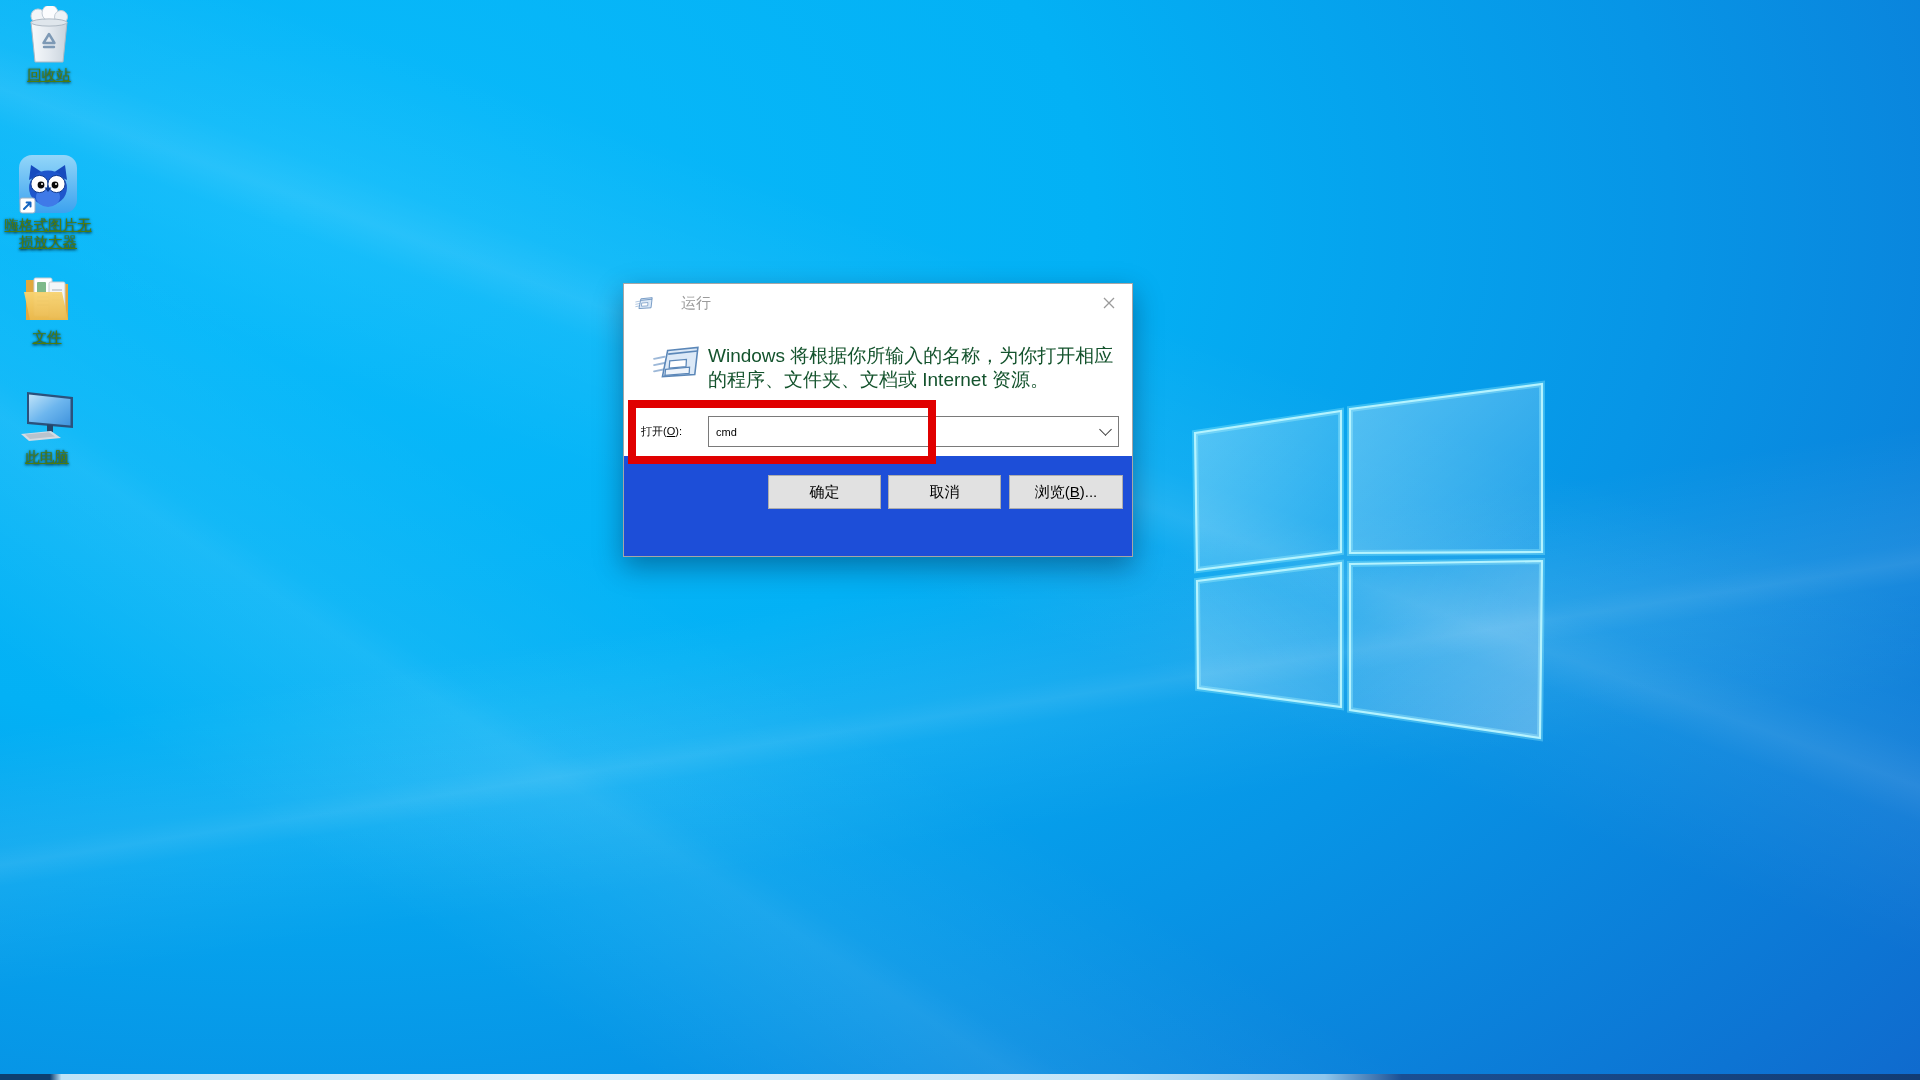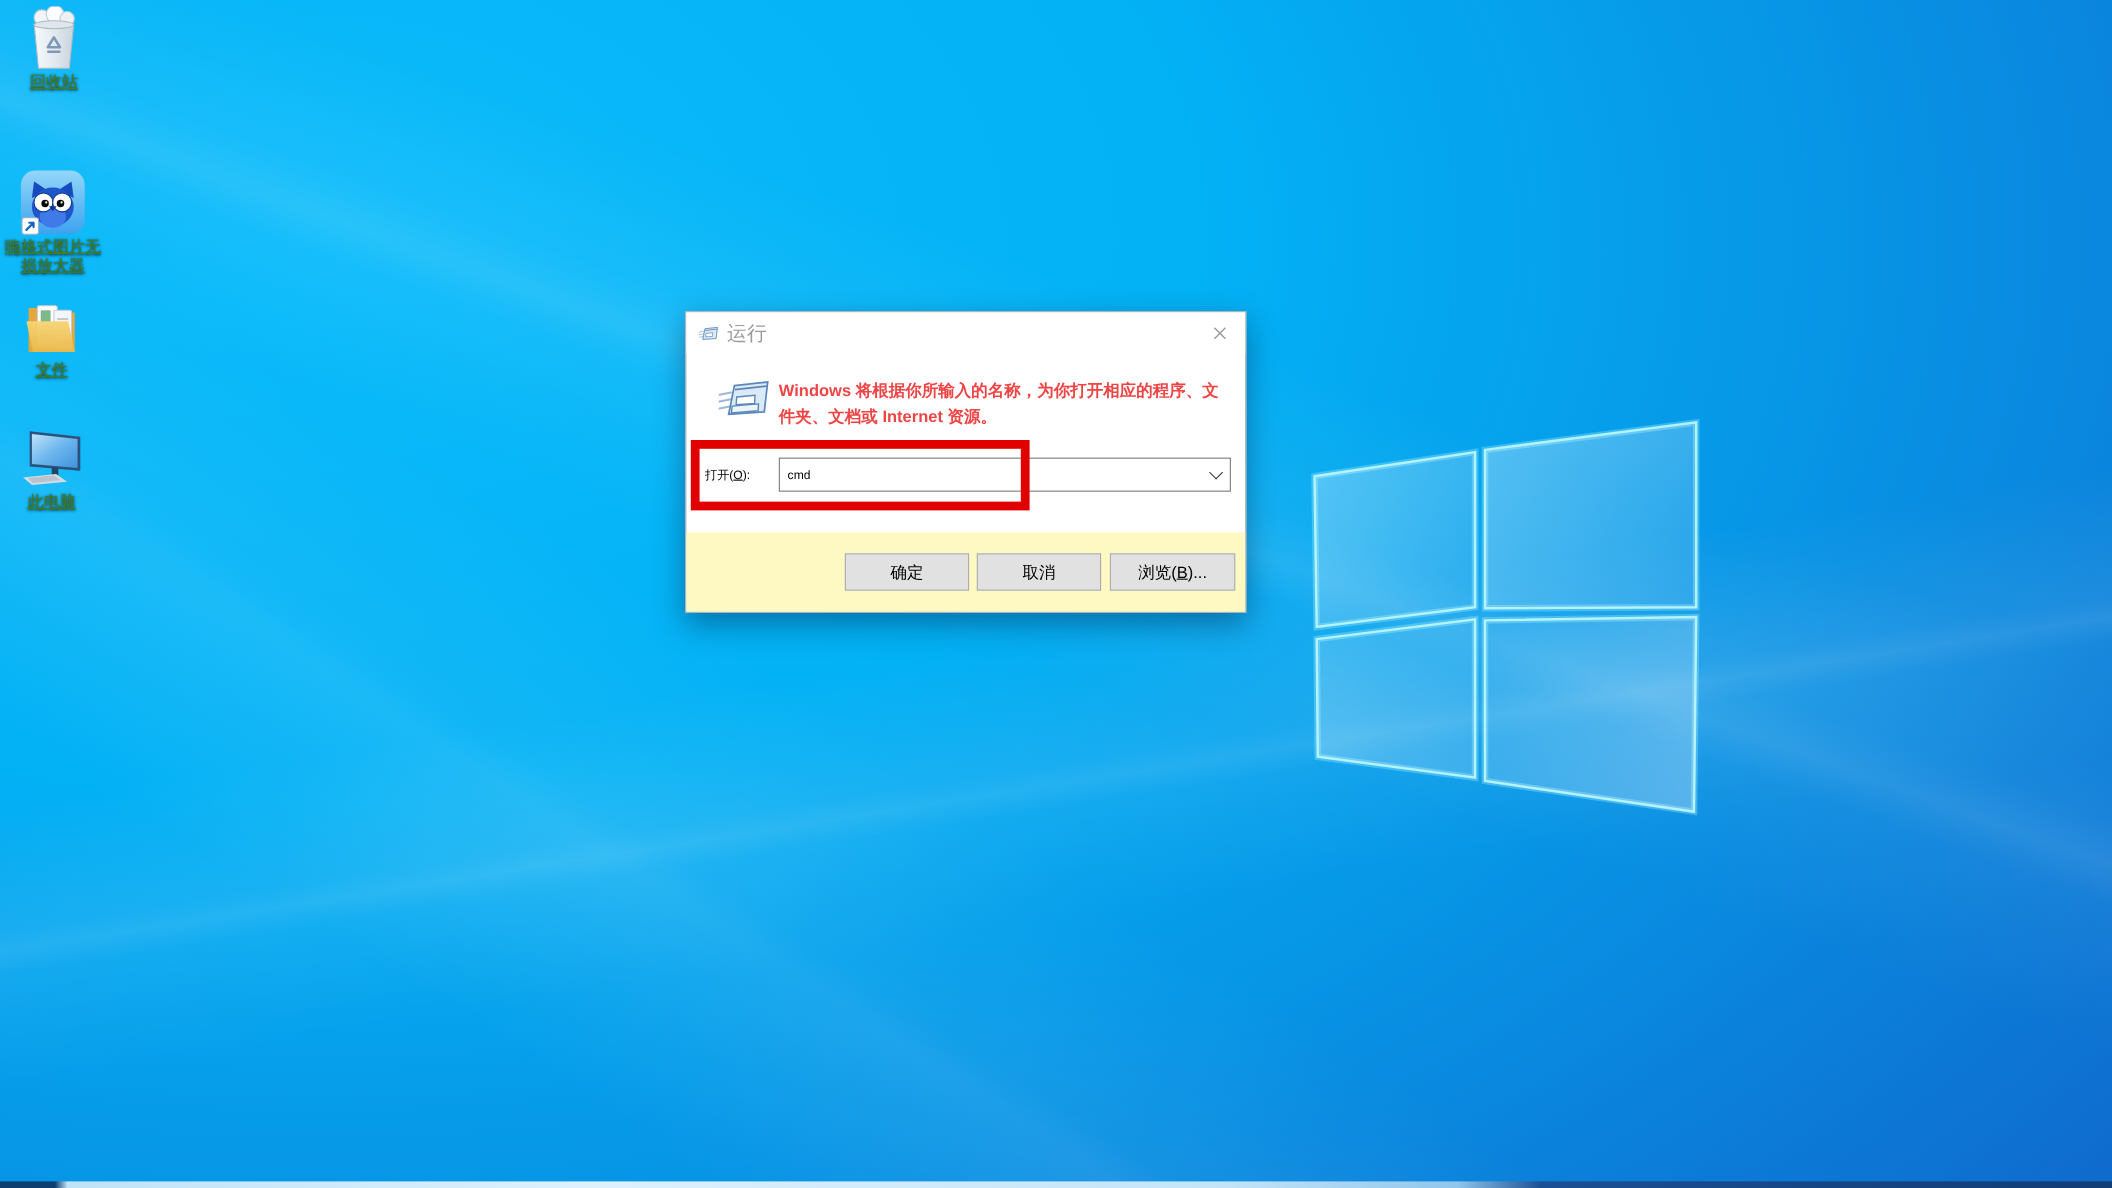--- a/index.html
+++ b/index.html
@@ -23,40 +23,40 @@
   .dicon .dlabel{margin-top:3px;font-size:14.5px;line-height:17px;color:#4d7c0f;
     text-shadow:0 1px 3px rgba(0,0,0,.65),0 0 2px rgba(0,0,0,.4);text-decoration:underline;}
   .dicon svg{display:block;margin:0 auto;}
   
   .run-dialog{position:absolute;left:623px;top:283px;width:510px;height:274px;
     background:#ffffff;border:1px solid #a6a6a6;box-sizing:border-box;
     box-shadow:0 10px 26px rgba(0,10,40,.38);}
   .titlebar{position:absolute;left:0;top:0;right:0;height:38px;background:#ffffff;
     display:flex;align-items:center;padding-left:11px;box-sizing:border-box;}
   .titlebar-icon{display:inline-flex;margin-right:8px;}
-  .title-text{font-size:18px;color:#9b9b9b;}
+  .title-text{font-size:15px;color:#9b9b9b;margin-left:20px;}
   .close-btn{position:absolute;right:0;top:0;width:46px;height:38px;display:flex;
     align-items:center;justify-content:center;}
   .desc-icon{position:absolute;left:28px;top:60px;}
-  .desc-text{position:absolute;left:84px;top:60px;width:406px;font-size:15px;
-    line-height:24px;color:#ef4444;font-weight:bold;}
+  .desc-text{position:absolute;left:84px;top:60px;width:406px;font-size:19px;
+    line-height:24px;color:#14532d;}
   .open-label{position:absolute;left:17px;top:140px;font-size:11px;color:#000000;}
   .u{text-decoration:underline;}
   .combo{position:absolute;left:84px;top:132px;width:411px;height:31px;
     background:#ffffff;border:1px solid #7a7a7a;box-sizing:border-box;}
   .combo-input{position:absolute;left:0;top:0;width:calc(100% - 26px);height:100%;
     border:0;outline:none;background:transparent;font-family:"Liberation Sans",sans-serif;
     font-size:11px;padding:0 0 0 7px;color:#000;}
   .combo-arrow{position:absolute;right:0;top:0;width:25px;height:100%;
     display:flex;align-items:center;justify-content:center;}
   .chev{width:8px;height:8px;border-right:1.6px solid #3c3c3c;border-bottom:1.6px solid #3c3c3c;
     transform:rotate(45deg);margin-top:-4px;}
   .red-highlight{position:absolute;left:4px;top:116px;width:308px;height:64px;
     border:8px solid #e00000;box-sizing:border-box;pointer-events:none;z-index:6;}
-  .dialog-footer{position:absolute;left:0;right:0;bottom:0;height:72px;background:#fef9c3;}
+  .dialog-footer{position:absolute;left:0;right:0;bottom:0;height:100px;background:#1d4ed8;}
   .dlg-btn{position:absolute;top:19px;height:34px;background:#e1e1e1;border:1px solid #adadad;
     font-family:"Liberation Sans",sans-serif;font-size:15px;color:#000;padding:0;cursor:default;}
   .btn-ok{left:144px;width:113px;}
   .btn-cancel{left:264px;width:113px;}
   .btn-browse{left:385px;width:114px;}
   
   .taskbar-edge{position:absolute;left:0;right:0;bottom:0;height:6px;
     background:linear-gradient(to right,#0e3f70 0%,#0e3f70 2.6%,#bfe3f7 3.2%,#ddf1fd 28%,
       #c3e4f8 58%,#8fc6ec 69%,#1b4f93 73%,#123c74 100%);}
 </style>

